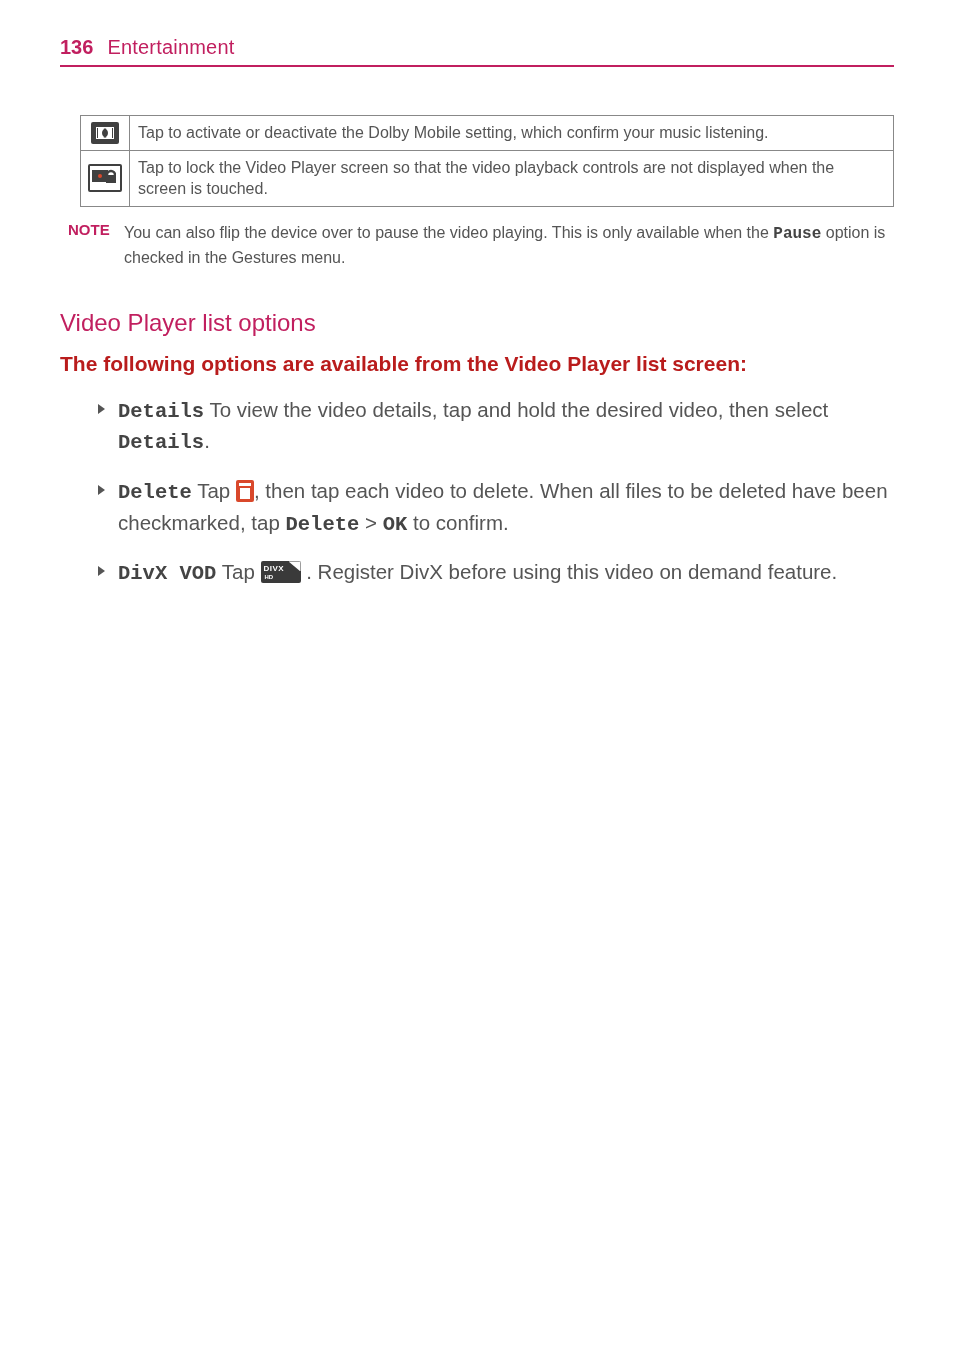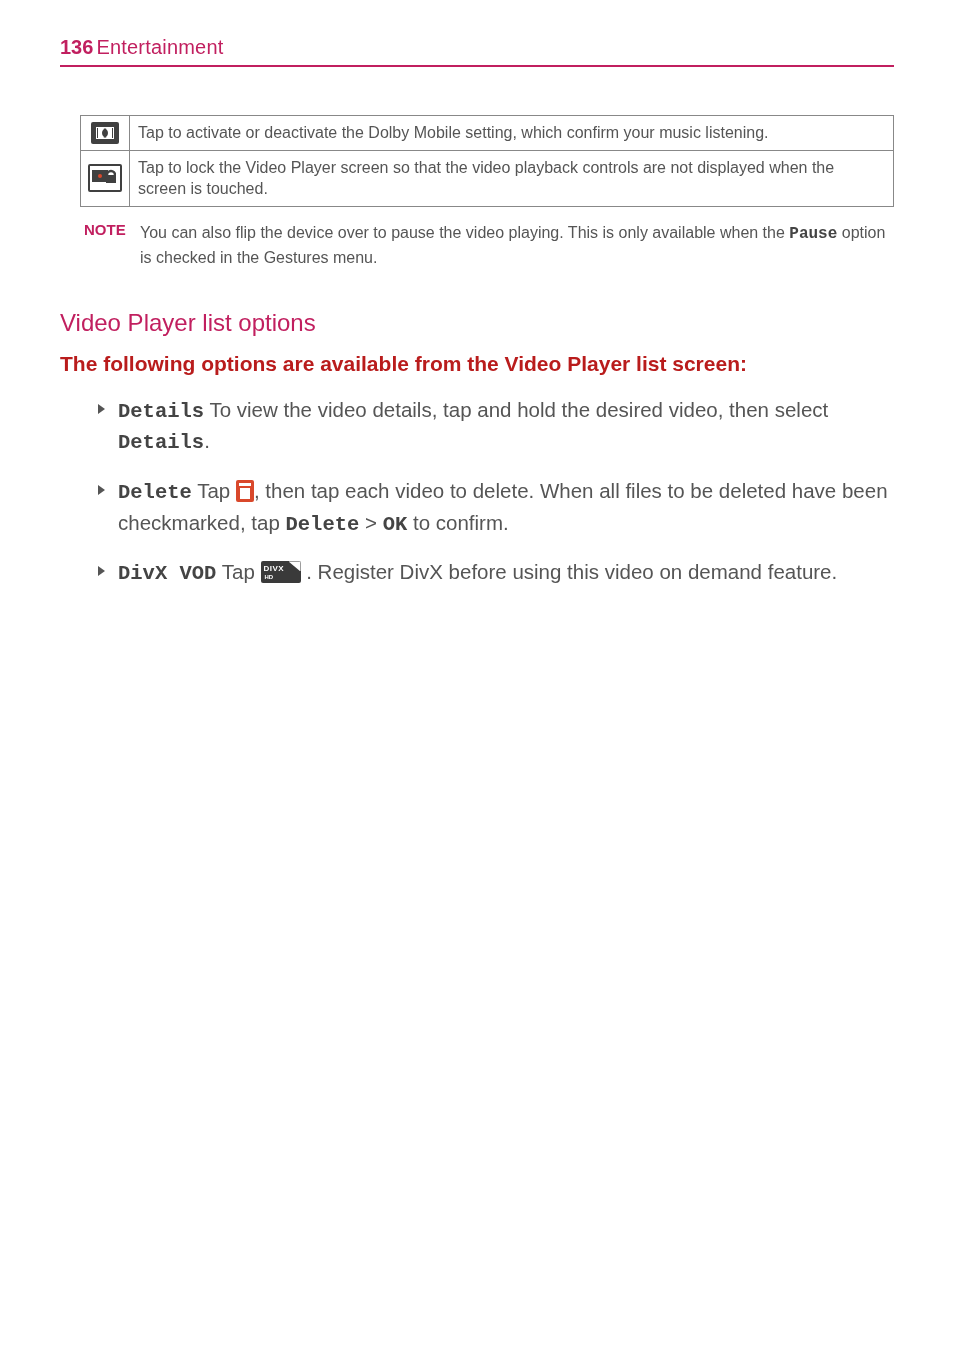--- a/index.html
+++ b/index.html
@@ -18,21 +18,21 @@
     display: flex;
     align-items: baseline;
     border-bottom: 2px solid #c11f5f;
     padding-bottom: 6px;
     margin-bottom: 48px;
   }
   .page-number {
     font-size: 20px;
     font-weight: 600;
     color: #c11f5f;
-    margin-right: 3px;
+    margin-right: 14px;
   }
   .section-title {
     font-size: 20px;
     font-weight: 400;
     color: #c11f5f;
     letter-spacing: 0.2px;
   }
   table.icontable {
     border-collapse: collapse;
     width: 100%;
@@ -48,21 +48,21 @@
     vertical-align: middle;
   }
   table.icontable td.icon-cell {
     width: 40px;
     text-align: center;
     padding: 4px;
   }
   .note-block {
     display: flex;
     margin-top: 14px;
-    margin-left: 20px;
+    margin-left: 4px;
   }
   .note-label {
     color: #c11f5f;
     font-weight: 700;
     font-size: 15px;
     width: 56px;
     flex: 0 0 auto;
     padding-left: 4px;
   }
   .note-text {

